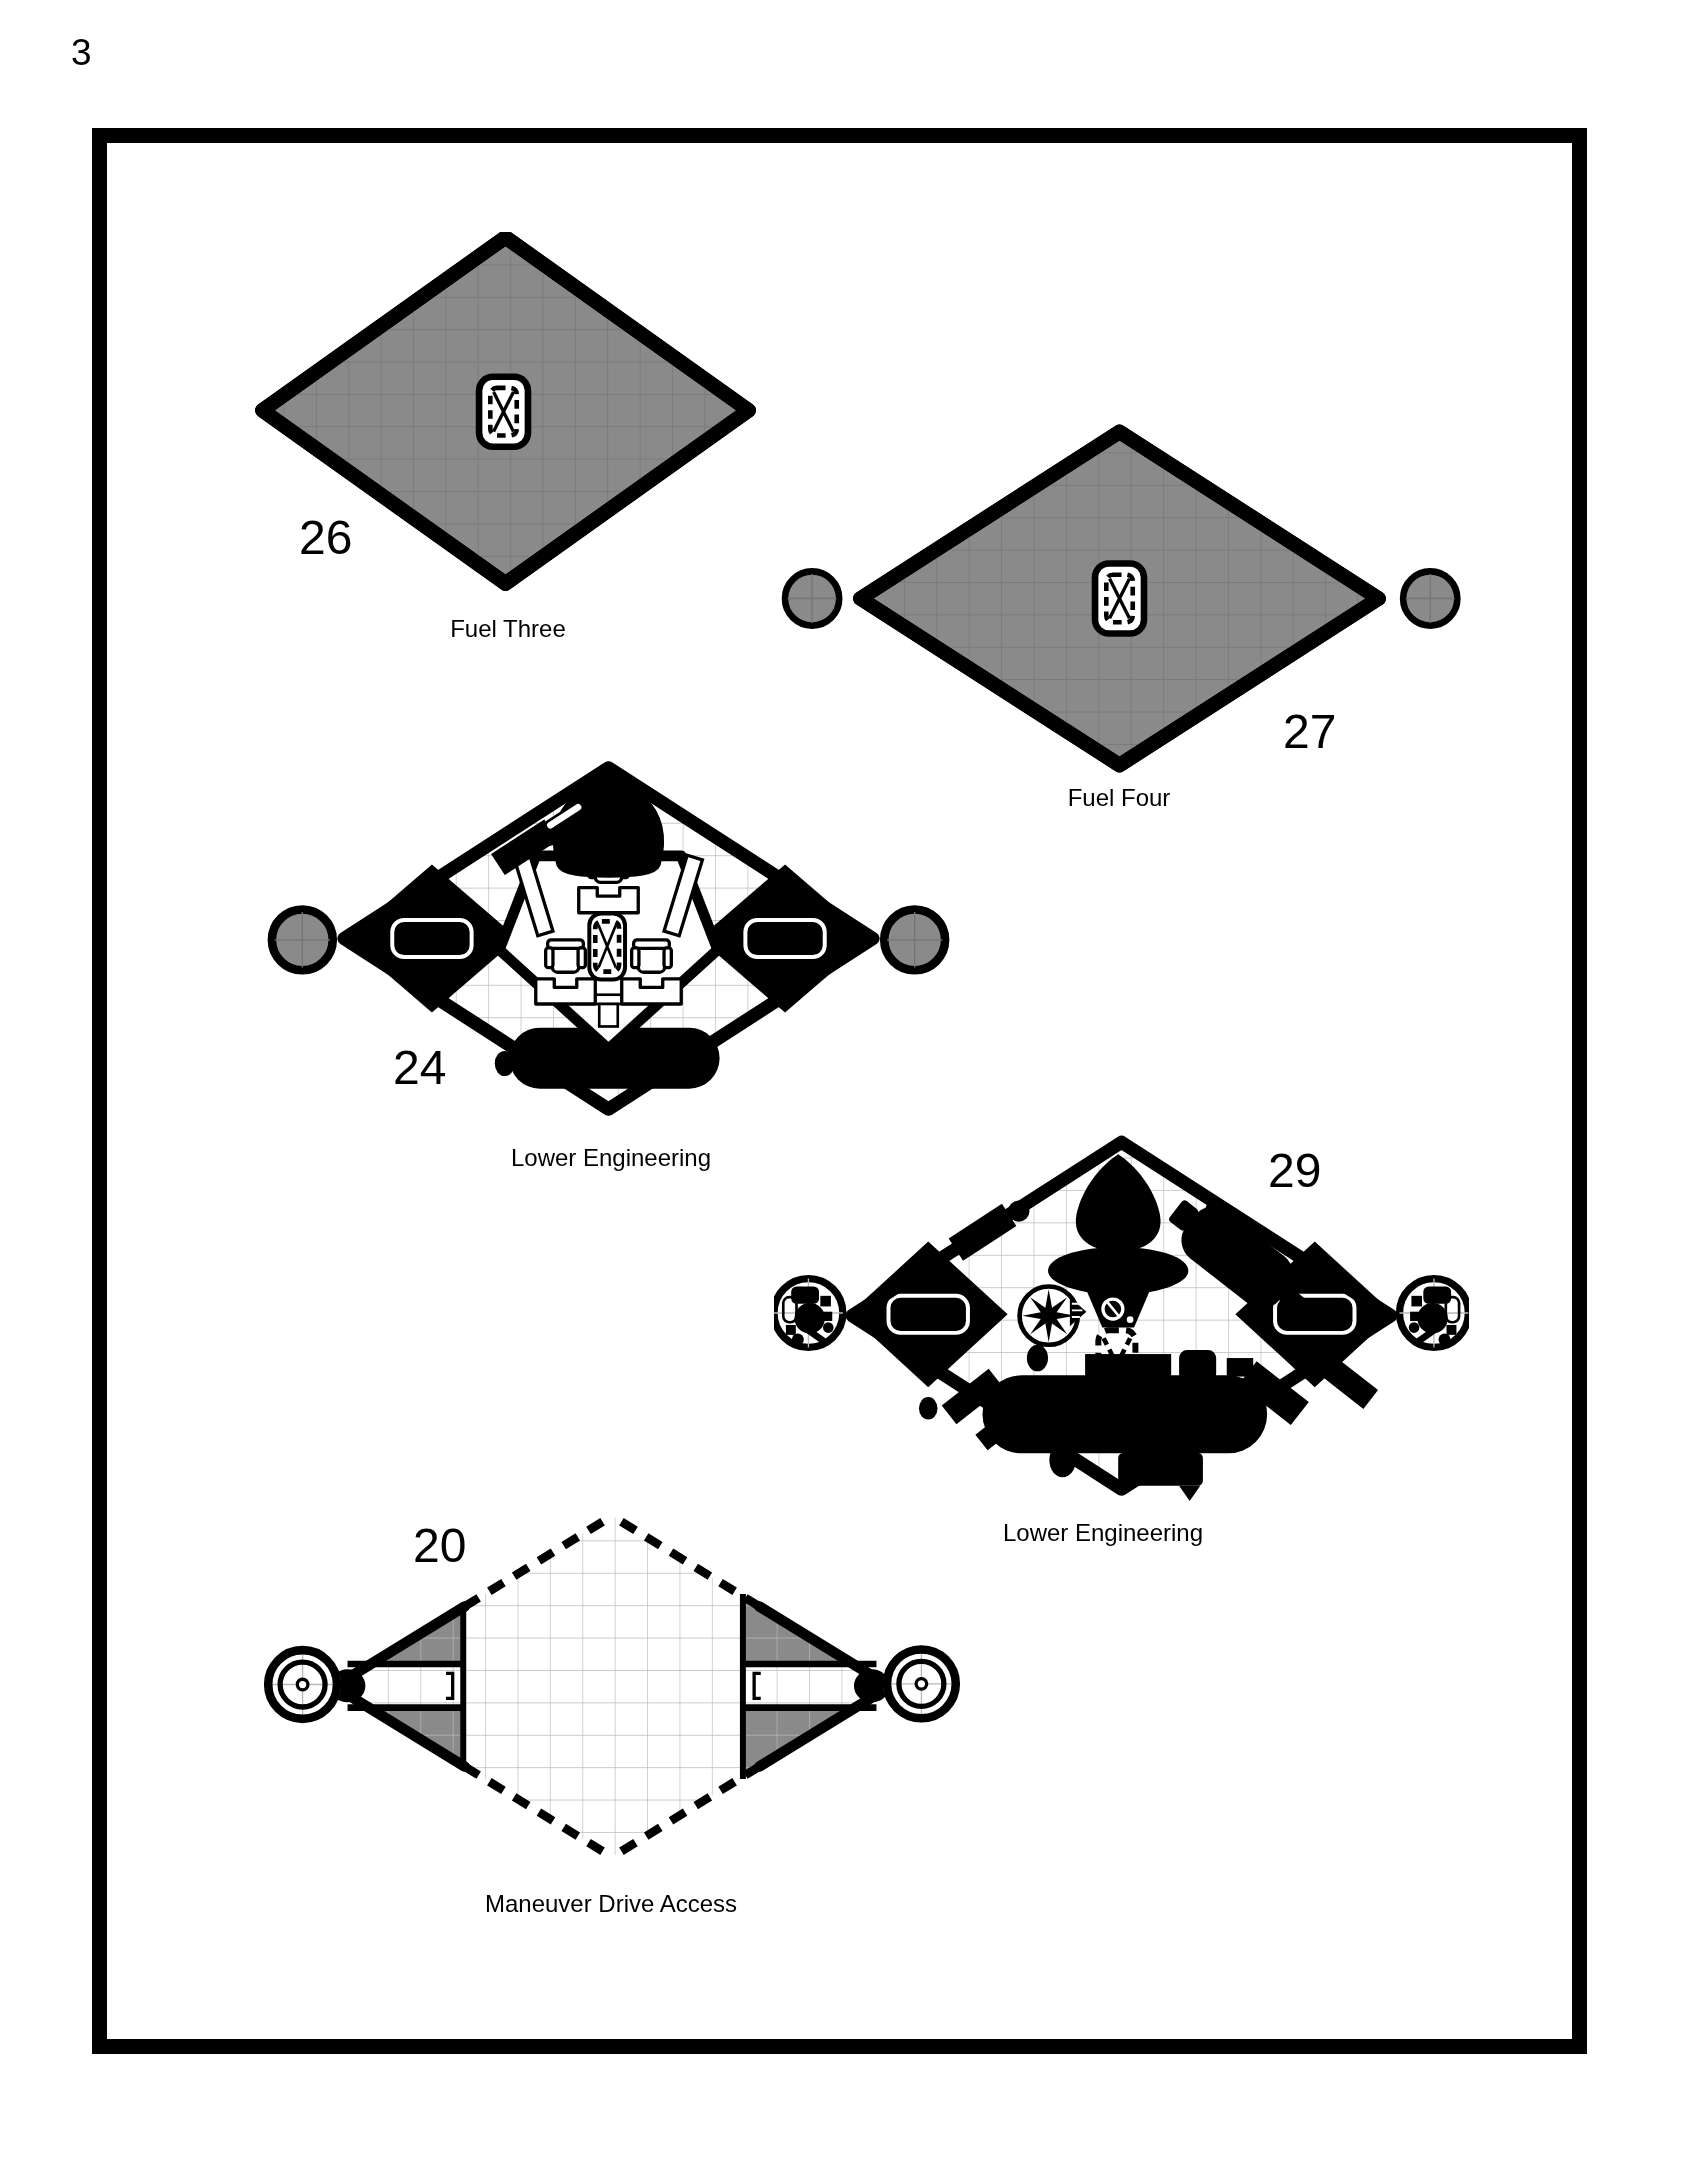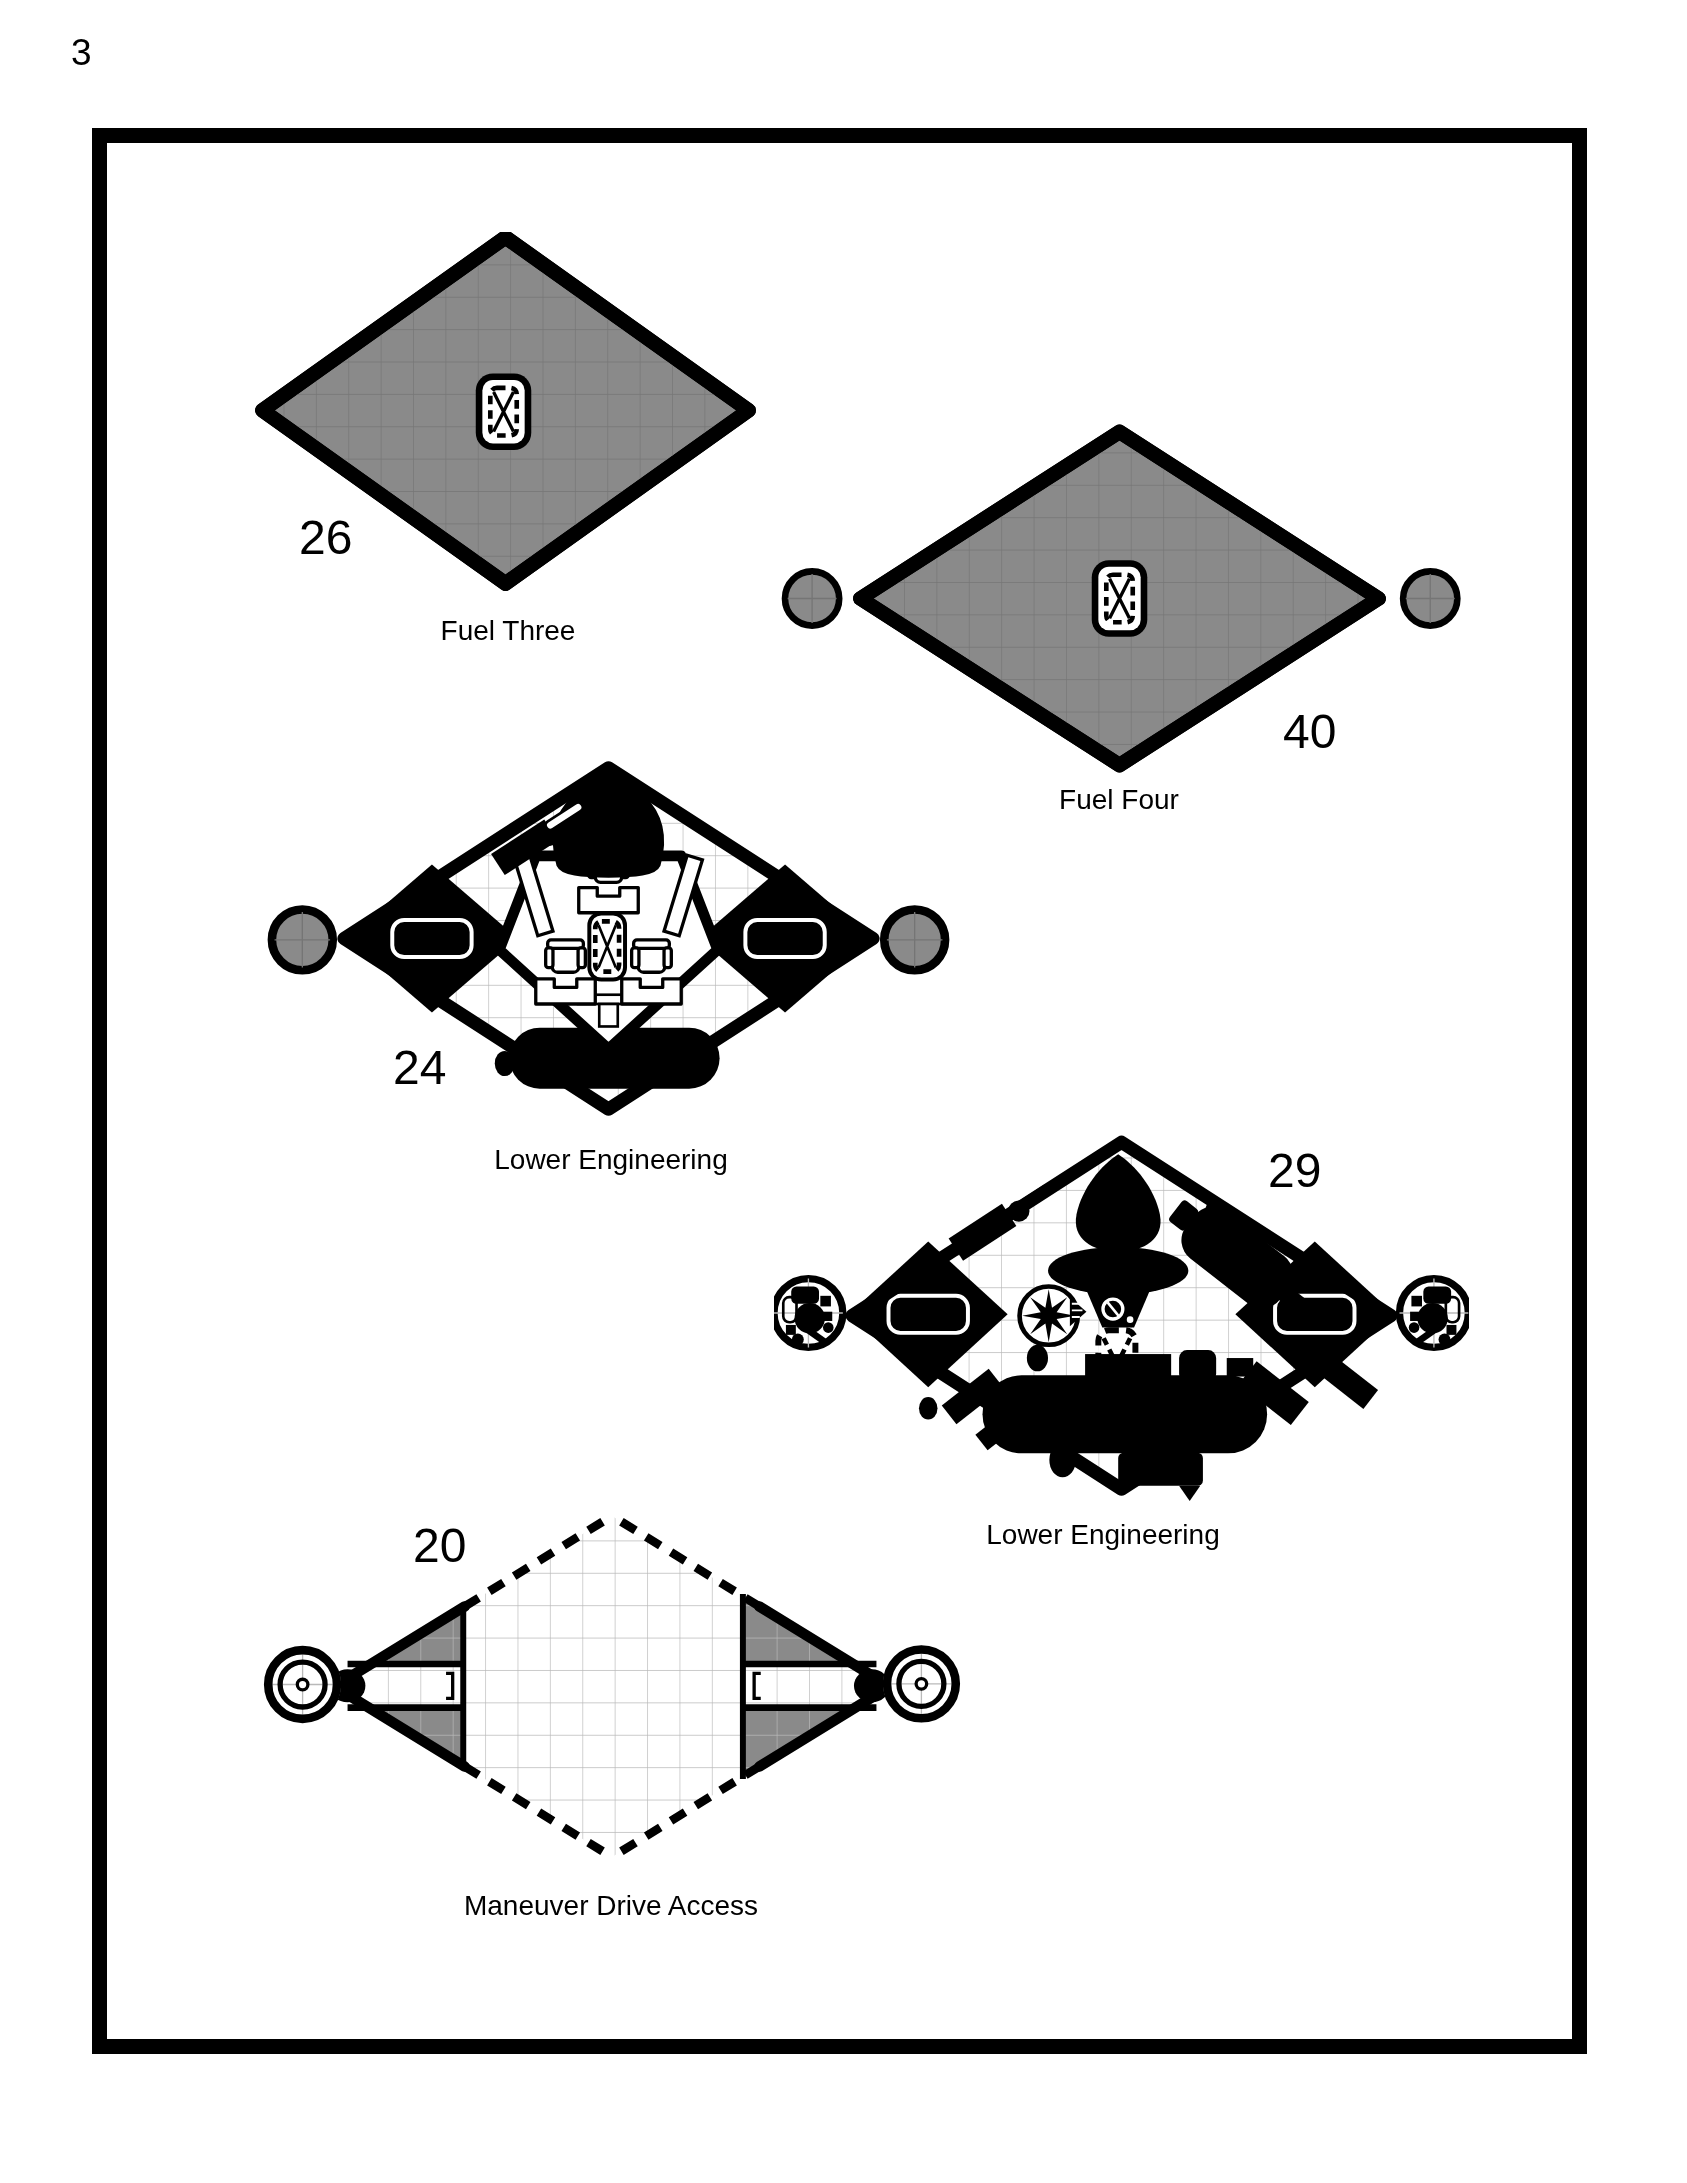--- a/index.html
+++ b/index.html
@@ -3,21 +3,21 @@
 <meta charset="utf-8">
 <style>
   html,body{margin:0;padding:0;}
   body{width:1687px;height:2183px;background:#ffffff;position:relative;overflow:hidden;
        font-family:"Liberation Sans","DejaVu Sans",sans-serif;color:#000;}
   .pagenum{position:absolute;left:71px;top:34px;font-size:37px;line-height:1;}
   .frame{position:absolute;left:92px;top:128px;width:1465px;height:1896px;border:15px solid #000;}
   figure{margin:0;padding:0;}
   .plan-svg{position:absolute;}
   .num{position:absolute;font-size:48px;line-height:1;}
-  .cap{position:absolute;font-size:28px;line-height:1;transform:translateX(-50%);white-space:nowrap;}
+  .cap{position:absolute;font-size:24px;line-height:1;transform:translateX(-50%);white-space:nowrap;}
 </style>
 </head>
 <body>
 
 <div class="sheet">
 
   <div class="pagenum">3</div>
   <div class="frame"></div>
 
   <figure>
@@ -59,21 +59,21 @@
       <path d="M130 270 522 18 914 270 522 522Z" fill="#8a8a8a" stroke="#000" stroke-width="22" stroke-linejoin="round"></path>
       <path d="M130 270 522 18 914 270 522 522Z" fill="url(#gp27)"></path>
       <g transform="translate(522,270)">
         <rect x="-42" y="-58" width="84" height="116" rx="26" fill="#000"></rect>
         <rect x="-32" y="-48" width="64" height="96" rx="16" fill="#fff"></rect>
         <rect x="-20" y="-36" width="40" height="72" rx="10" fill="none" stroke="#000" stroke-width="7" stroke-dasharray="13 9"></rect>
         <path d="M-15 -30 15 30 M15 -30 -15 30" stroke="#000" stroke-width="5"></path>
       </g>
       <path d="M130 270 522 18 914 270 522 522Z" fill="none" stroke="#000" stroke-width="22" stroke-linejoin="round"></path>
     </svg>
-    <div class="num" style="left:1283px;top:708px">40</div>
+    <div class="num" style="left:1283px;top:708px">27</div>
     <div class="cap" style="left:1119px;top:786px">Fuel Four</div>
   </figure>
 
   <figure>
     <svg class="plan-svg" style="left:261px;top:758px" width="695" height="367" viewBox="0 0 1050 555">
       <defs>
         <pattern id="gp28" width="49" height="49" patternUnits="userSpaceOnUse">
           <path d="M49 0H0V49" fill="none" stroke="#b9b9b9" stroke-width="2"></path>
         </pattern>
         <g id="ch28">

